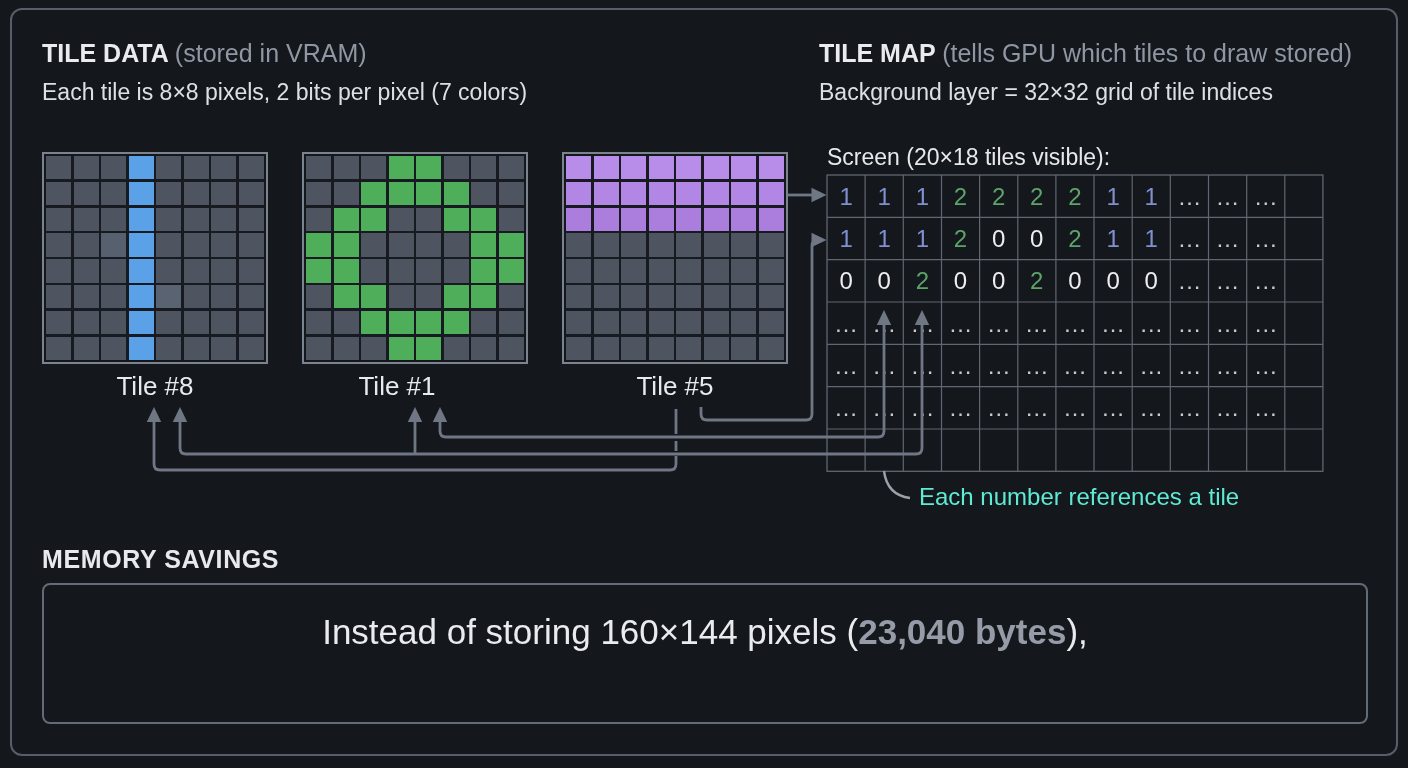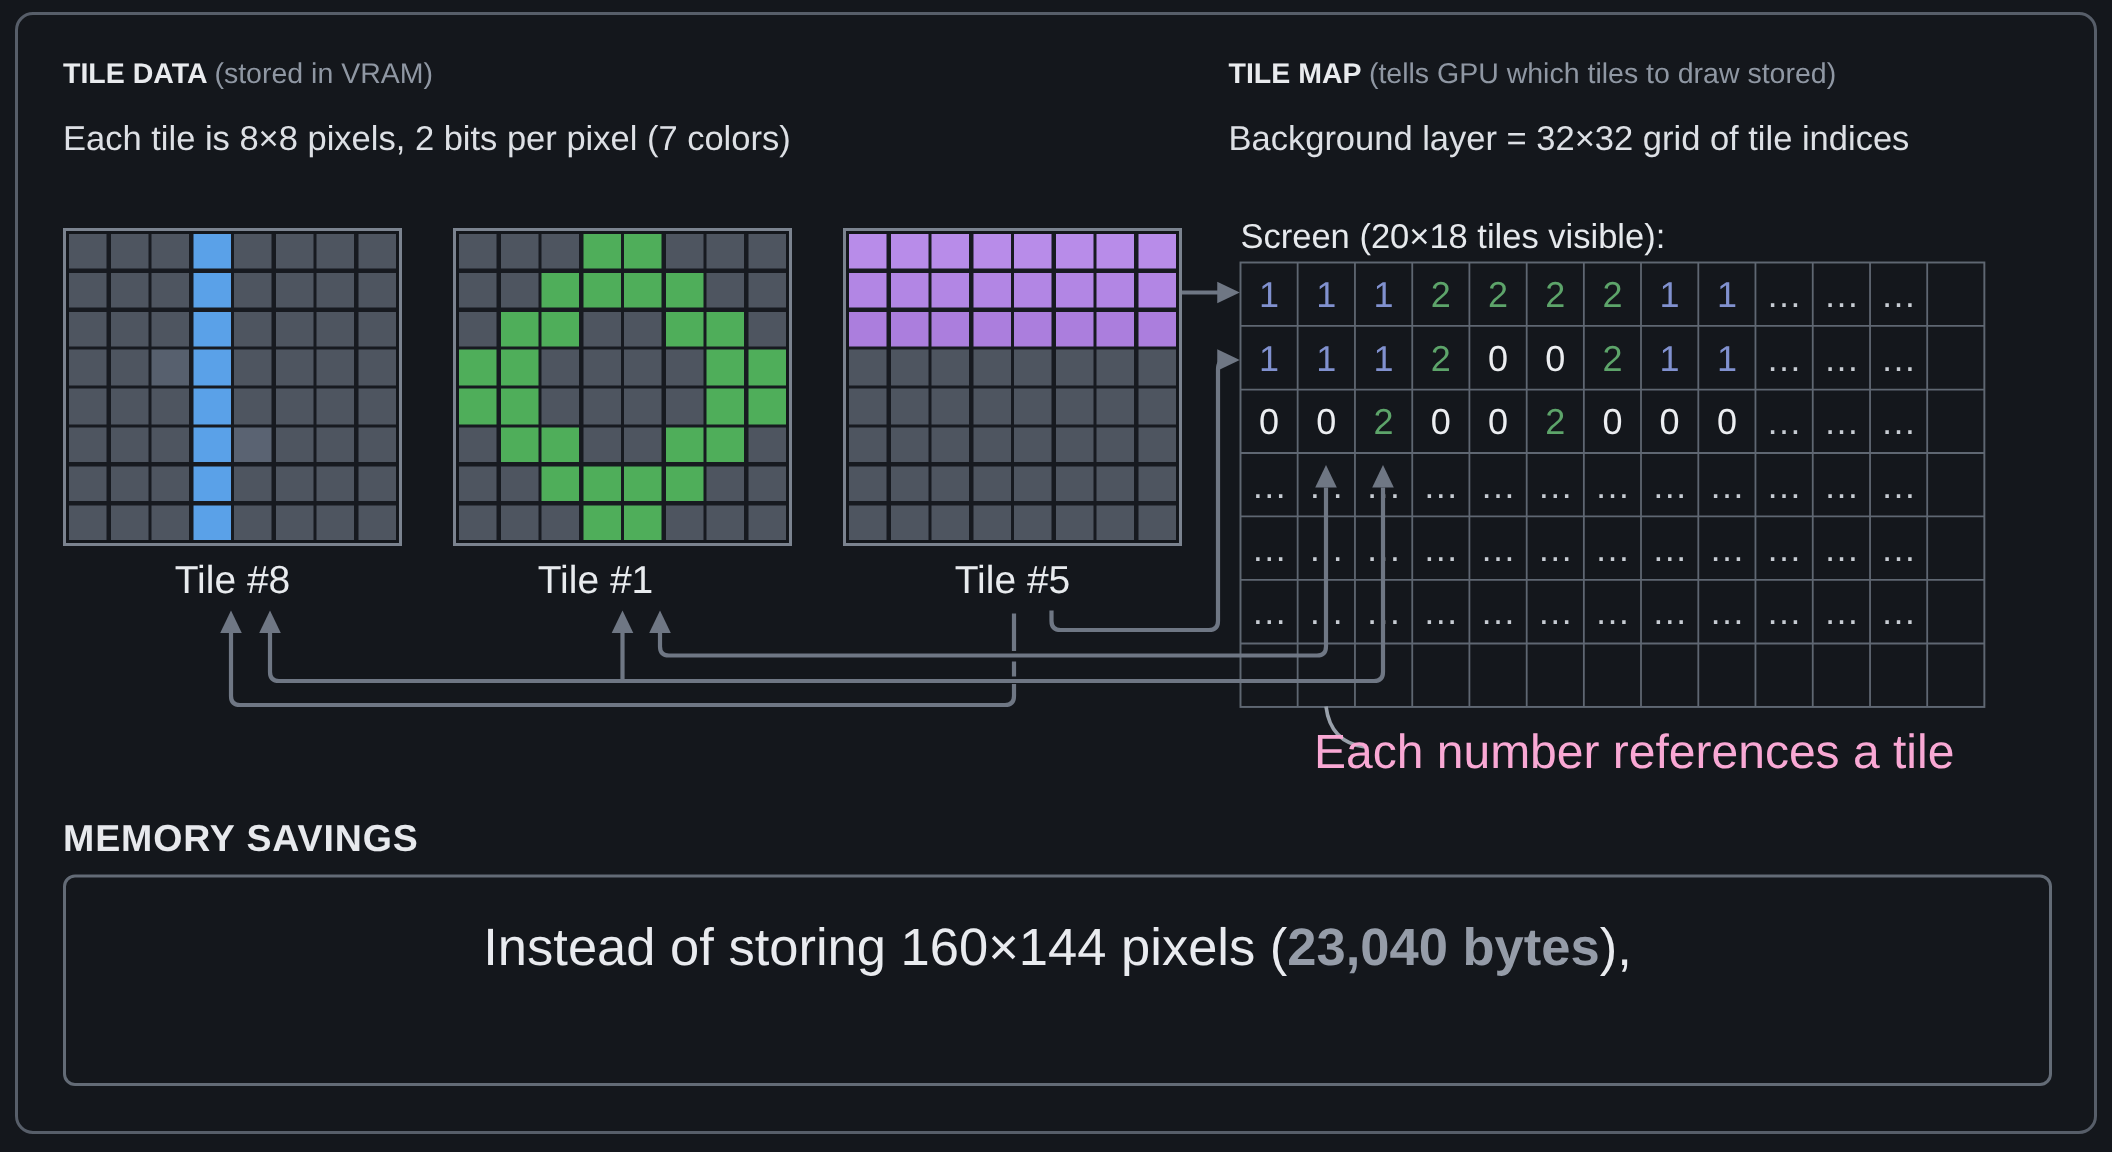--- a/index.html
+++ b/index.html
@@ -1,20 +1,20 @@
 <!DOCTYPE html>
 <html><head><meta charset="utf-8">
 <style>
   html,body { margin:0; padding:0; background:#14171c; }
   body { width:1408px; height:768px; position:relative; overflow:hidden;
          font-family:"Liberation Sans", sans-serif; }
   .frame { position:absolute; left:10px; top:8px; width:1384px; height:744px;
             border:2px solid #575e69; border-radius:12px; }
   .abs { position:absolute; white-space:nowrap; }
-  .h1 { font-size:19px; font-weight:bold; color:#e9ebee; }
+  .h1 { font-size:25px; font-weight:bold; color:#e9ebee; }
   .h1 span { font-weight:normal; color:#8f97a3; }
   .sub { font-size:23px; color:#dde0e5; }
   .tile { position:absolute; width:226px; height:212px; box-sizing:border-box;
            border:2px solid #7b838f; padding:2px; background:#14171c; }
   .tg { display:grid; width:218px; height:204px; background:#171a20;
          grid-template-columns:repeat(8,1fr); grid-template-rows:repeat(8,1fr);
          gap:2.5px; }
   .tg i { display:block; }
   .tlabel { position:absolute; width:226px; text-align:center; font-size:26px;
              color:#e8ebee; }
@@ -340,18 +340,18 @@
 <polygon points="180,407 172.8,422 187.2,422" fill="#6f7784"></polygon>
 <path d="M180,421 V448 q0,6 6,6 H916 q6,0 6,-6 V325" fill="none" stroke="#6f7784" stroke-width="2.8"></path>
 <polygon points="922,310 914.8,325 929.2,325" fill="#6f7784"></polygon>
 <polygon points="415,407 407.8,422 422.2,422" fill="#6f7784"></polygon>
 <path d="M415,421 V454" fill="none" stroke="#6f7784" stroke-width="2.8"></path>
 <polygon points="154,407 146.8,422 161.2,422" fill="#6f7784"></polygon>
 <path d="M154,421 V464 q0,6 6,6 H670 q6,0 6,-6 V456" fill="none" stroke="#6f7784" stroke-width="2.8"></path>
 <path d="M676,451 V409" fill="none" stroke="#6f7784" stroke-width="2.8" stroke-dasharray="10 7 25"></path>
 <path d="M884,471 q3,24 26,27" fill="none" stroke="#99a1ab" stroke-width="2.4"></path>
   </svg>
-  <div class="abs" style="left:876px;top:483px;font-size:32px;color:#f9a8d4">Each number references a tile</div>
+  <div class="abs" style="left:919px;top:483px;font-size:24px;color:#5eead4">Each number references a tile</div>
   <div class="abs" style="left:42px;top:545px;font-size:25px;font-weight:bold;letter-spacing:0.6px;color:#e7e9ed">MEMORY SAVINGS</div>
   <div class="abs" style="left:42px;top:583px;width:1322px;height:137px;border:2px solid #636b76;border-radius:8px"></div>
   <div class="boxtext">
     <div>Instead of storing 160×144 pixels (<span class="g">23,040 bytes</span>),</div>
   </div>
 
 </body></html>

